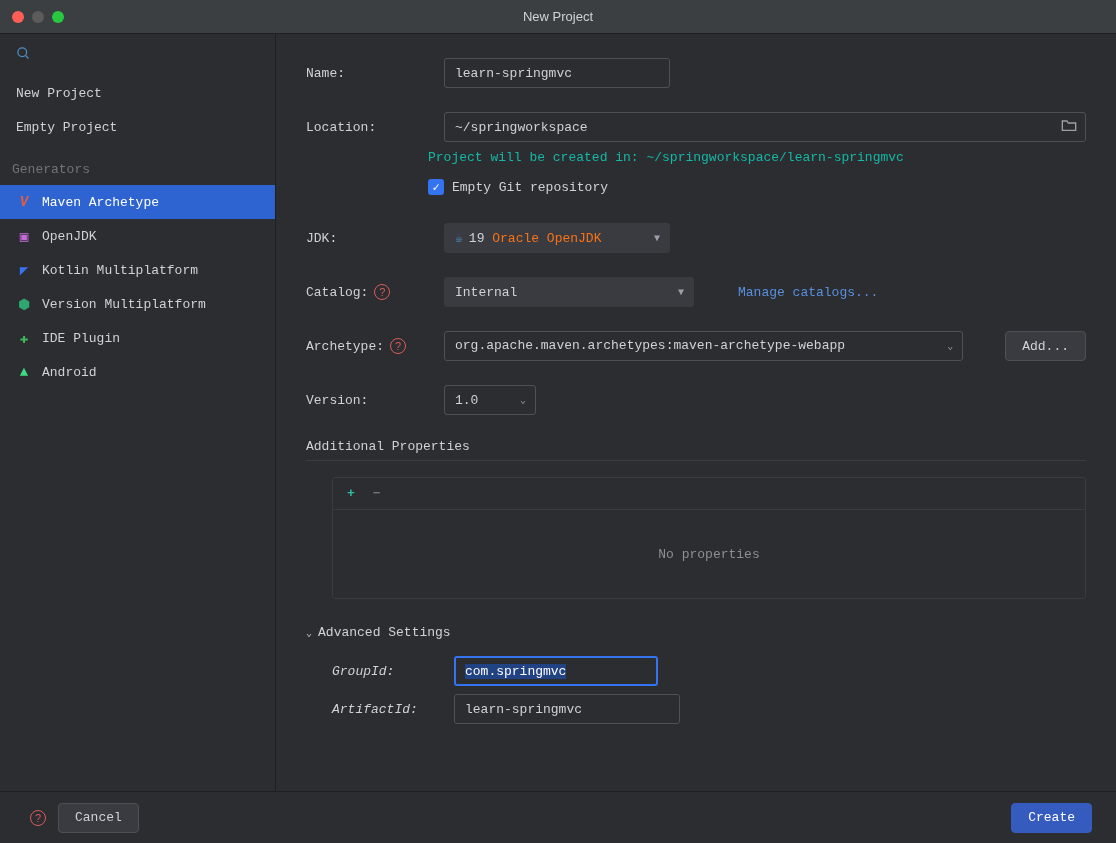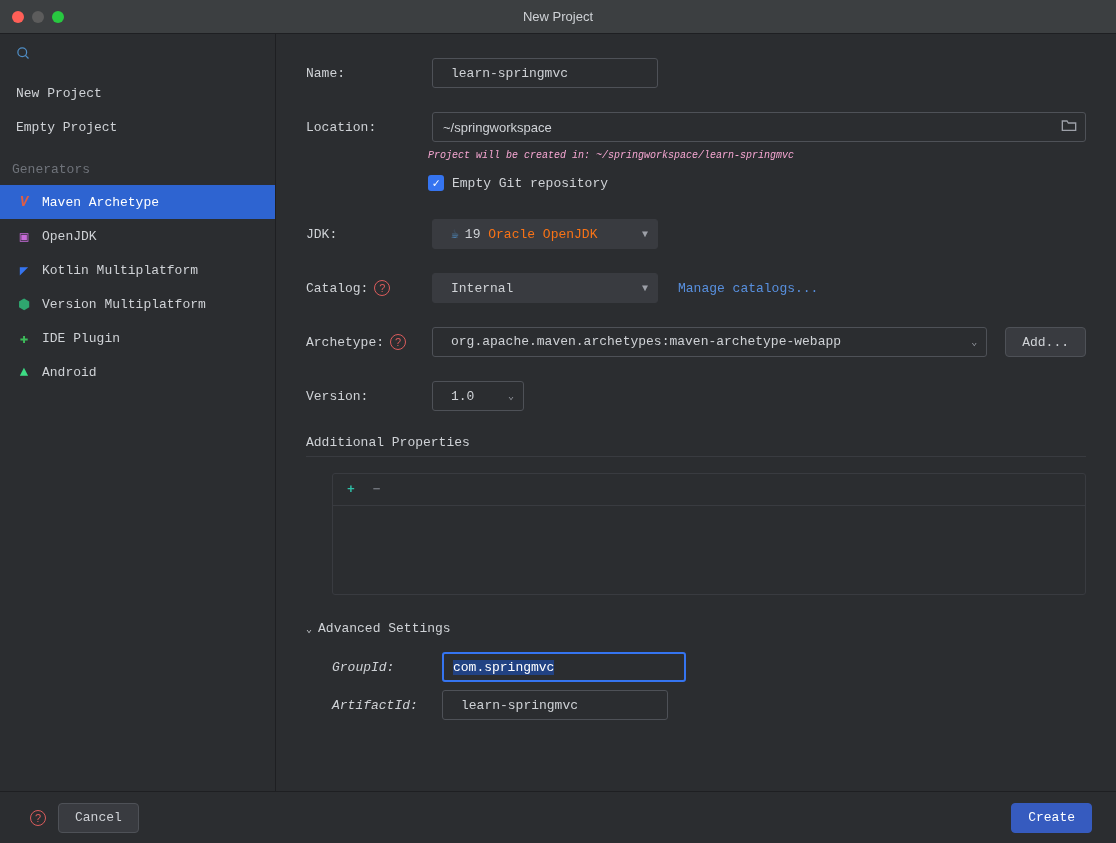--- a/index.html
+++ b/index.html
@@ -86,51 +86,50 @@
   }
   .main {
     flex: 1;
     overflow-y: auto;
     padding: 24px 30px 10px 30px;
   }
   .form-row {
     display: flex;
     align-items: center;
     margin-bottom: 24px;
-    gap: 4px;
+    gap: 16px;
   }
   .form-row.tight { margin-bottom: 8px; }
   .form-label {
     width: 122px;
     color: #cfd2d6;
     flex-shrink: 0;
   }
   .input, .select {
     background: #2b2d30;
     border: 1px solid #4e5157;
     color: #cfd2d6;
-    padding: 6px 18px;
+    padding: 6px 10px;
     font-family: inherit;
     font-size: 13px;
     height: 30px;
     border-radius: 3px;
   }
   .input.dark, .select.dark {
     background: #393b40;
     border: 1px solid #393b40;
   }
   .input.focused {
     border: 2px solid #3574f0;
     padding: 5px 9px;
   }
   .hint {
-    color: #f9a8d4;
+    color: #14b8a6;
     margin: 6px 0 0 122px;
-    font-size: 10px;
-    font-style: italic;
+    font-size: 13px;
   }
   .checkbox-row {
     margin: 0 0 28px 122px;
     display: flex;
     align-items: center;
     gap: 8px;
     color: #cfd2d6;
   }
   .cbox {
     width: 16px; height: 16px;
@@ -255,21 +254,21 @@
     height: 30px;
     flex: 1;
     max-width: 660px;
   }
   .loc-wrap input {
     border: none;
     background: transparent;
     flex: 1;
     padding: 0 10px;
     color: #cfd2d6;
-    font-family: Liberation Sans, sans-serif;
+    font-family: Liberation Mono, monospace;
     font-size: 13px;
     outline: none;
   }
   .hl-select { background: #214283; }
 </style>
 </head>
 <body>
 
 <div class="titlebar">
   <div class="traffic-lights">
@@ -360,21 +359,21 @@
         </div>
         <span class="chev">▼</span>
       </div>
     </div>
 
     <div class="form-row">
       <span class="form-label">
         <span>Catalog:</span><span class="qmark">?</span>
       </span>
       <div class="select-wrap">
-        <div class="input dark" style="width:226px;display:flex;align-items:center">
+        <div class="input dark" style="width:250px;display:flex;align-items:center">
           <span>Internal</span>
         </div>
         <span class="chev">▼</span>
       </div>
       <span style="width:12px"></span>
       <span class="link">Manage catalogs...</span>
     </div>
 
     <div class="form-row">
       <span class="form-label">
@@ -400,31 +399,32 @@
       </div>
     </div>
 
     <div class="section-title">Additional Properties</div>
     <div class="sep"></div>
     <div class="props-box">
       <div class="props-toolbar">
         <span style="color:#2fbfa7;font-weight:bold;cursor:pointer">+</span>
         <span style="color:#6f737a;font-weight:bold;cursor:default">−</span>
       </div>
+      <div class="props-empty">No properties</div>
     </div>
 
     <div class="adv-header">
       <span style="font-size:10px">⌄</span>
       <span>Advanced Settings</span>
     </div>
 
     <div class="adv-rows">
       <div class="form-row tight">
         <span class="form-label">GroupId:</span>
-        <div class="input focused" style="width:244px;display:flex;align-items:flex-end">
+        <div class="input focused" style="width:204px;display:flex;align-items:flex-end">
           <span class="hl-select" style="color:#fff">com.springmvc</span>
         </div>
       </div>
       <div class="form-row tight">
         <span class="form-label">ArtifactId:</span>
         <input class="input" style="width: 226px;" value="learn-springmvc">
       </div>
     </div>
 
   </div>

